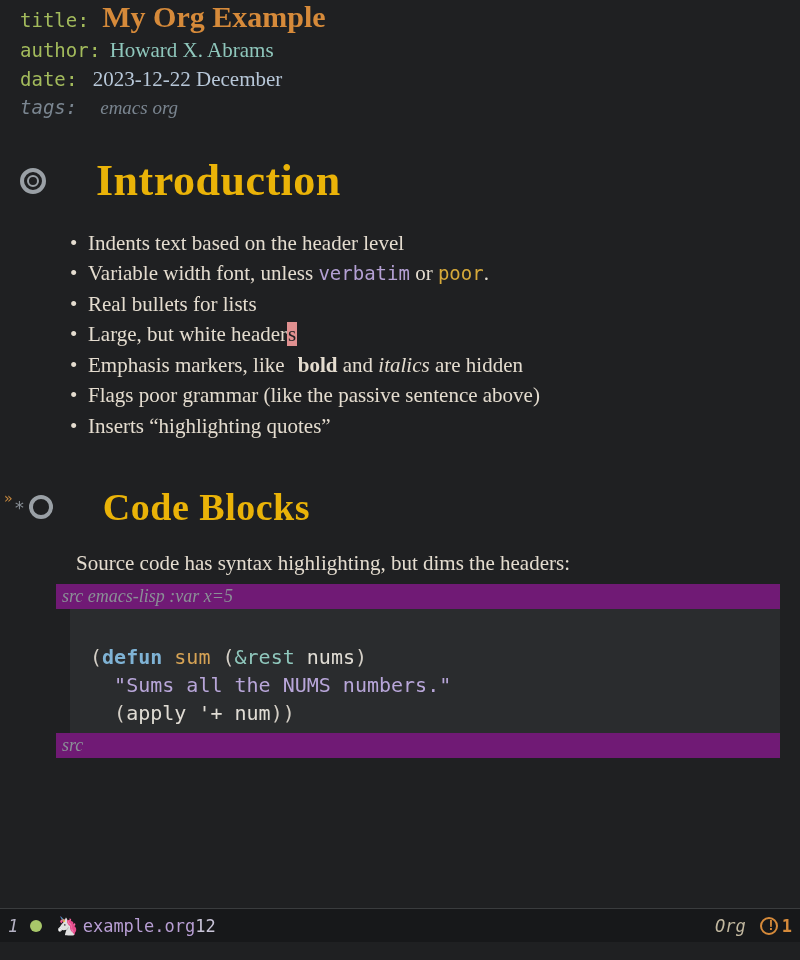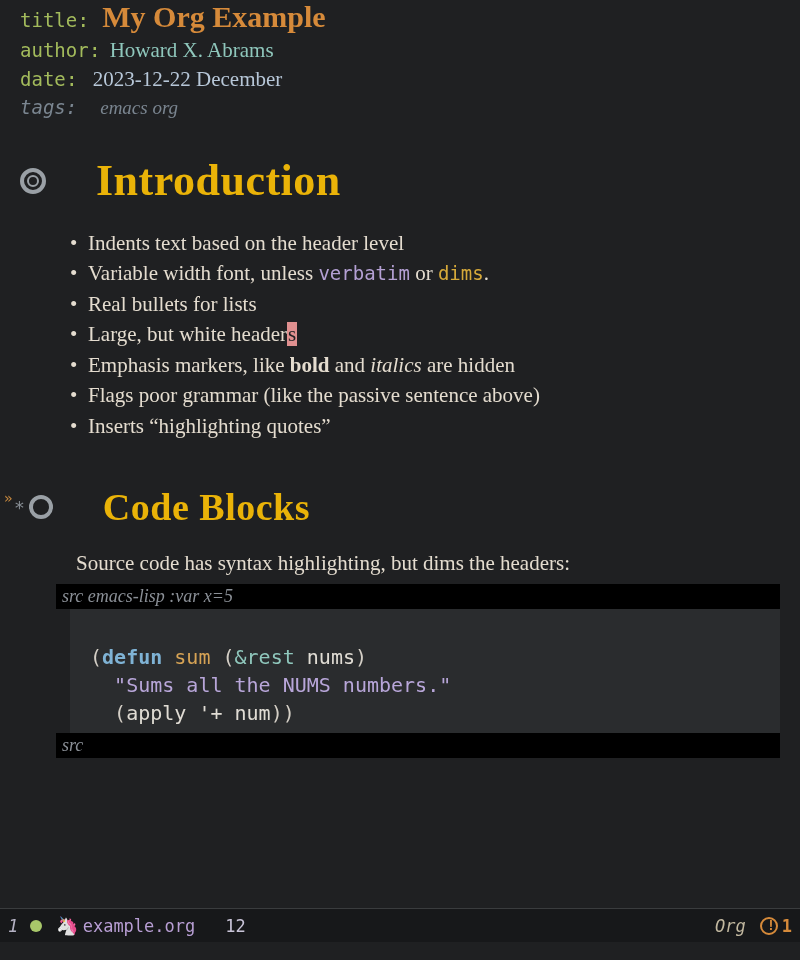--- a/index.html
+++ b/index.html
@@ -84,21 +84,21 @@
       font-family: Liberation Serif, serif;
       font-weight: 900;
       color: #eab308;
       font-size: 44px;
       letter-spacing: 0.5px;
       margin-left: 32px;
     }
     .section-body { margin-left: 32px; }
     .prose-2 { color: #e4dccf; font-size: 21px; margin-bottom: 8px;}
     .em { font-style: italic; }
-    .bold { font-weight: bold; }
+    .bold { font-weight: bold; margin-left: 8px; }
     .verbatim { font-family: 'Menlo',monospace; color: #b4a0d4; font-size: 19px;}
     .code-inline { font-family: 'Menlo',monospace; color: #d6a93a; font-size: 19px;}
     ul.bullets { list-style: none; padding-left: 18px;}
     ul.bullets li {
       position: relative;
       padding-left: 18px;
       color: #e4dccf;
       font-size: 21px;
       line-height: 1.45;
     }
@@ -119,21 +119,21 @@
       top:490px;
       color:#c98a3f;
       font-size:14px;
       font-family: monospace;
     }
     .src-header, .src-footer{
       font-style: italic;
       color:#8a8f96;
       font-family: Georgia, serif;
       font-size:18px;
-      background:#000000;
+      background:#701a75;
       padding:2px 6px;
     }
     .src-block{
       background:#2a2c2e;
       padding:6px 20px;
       margin-left:14px;
     }
     .src-container{ margin-left:36px; margin-top:2px;}
     .src-code{
       font-family:'Menlo','Consolas',monospace;
@@ -157,21 +157,21 @@
       display:flex;
       align-items:center;
       font-family:'Menlo',monospace;
       font-size:17px;
       color:#b0abc0;
       padding:0 8px;
     }
     .ml-num{ font-style:italic; color:#b5b2c4; margin-right:12px;}
     .ml-dot{ width:12px;height:12px;border-radius:50%;background:#a8c76a;display:inline-block;margin-right:14px;}
     .ml-unicorn{ color:#b074c9; margin-right:4px; font-size:18px;}
-    .ml-file{ color:#b89ed4; margin-right:30px;}
+    .ml-file{ color:#b89ed4; margin-right:0;}
     .ml-line{ color:#c9c4d8;}
     .ml-spacer{ flex:1;}
     .ml-mode{ color:#c2b8a0; font-style:italic; margin-right:14px;}
     .ml-warn{ color:#d68a3a; font-weight:bold; display:flex;align-items:center;gap:4px;}
     .warn-icon{
       display:inline-block;width:18px;height:18px;border:2.5px solid #d68a3a;border-radius:50%;
       position:relative;
     }
     .warn-icon::after{content:'!';position:absolute;left:5px;top:-2px;color:#d68a3a;font-size:14px;font-weight:bold;}
     .minibuf{
@@ -205,21 +205,21 @@
 
   <div class="h1-line">
     <span class="bullet-circle-hollow"></span>
     <span class="h1-text">Introduction</span>
   </div>
 
   <div class="section-body">
     <ul class="bullets">
       <li>Indents text based on the header level</li>
       <li>
-        <span>Variable width font, unless </span><span class="verbatim">verbatim</span><span> or </span><span class="code-inline">dims</span><span>.</span>
+        <span>Variable width font, unless </span><span class="verbatim">verbatim</span><span> or </span><span class="code-inline">poor</span><span>.</span>
       </li>
       <li>Real bullets for lists</li>
       <li>
         <span>Large, but white header</span><span class="cursor-highlight">s</span>
       </li>
       <li>
         <span>Emphasis markers, like </span><span class="bold">bold</span><span> and </span><span class="em">italics</span><span> are hidden</span>
       </li>
       <li>Flags poor grammar (like the passive sentence above)</li>
       <li>Inserts “highlighting quotes”</li>

